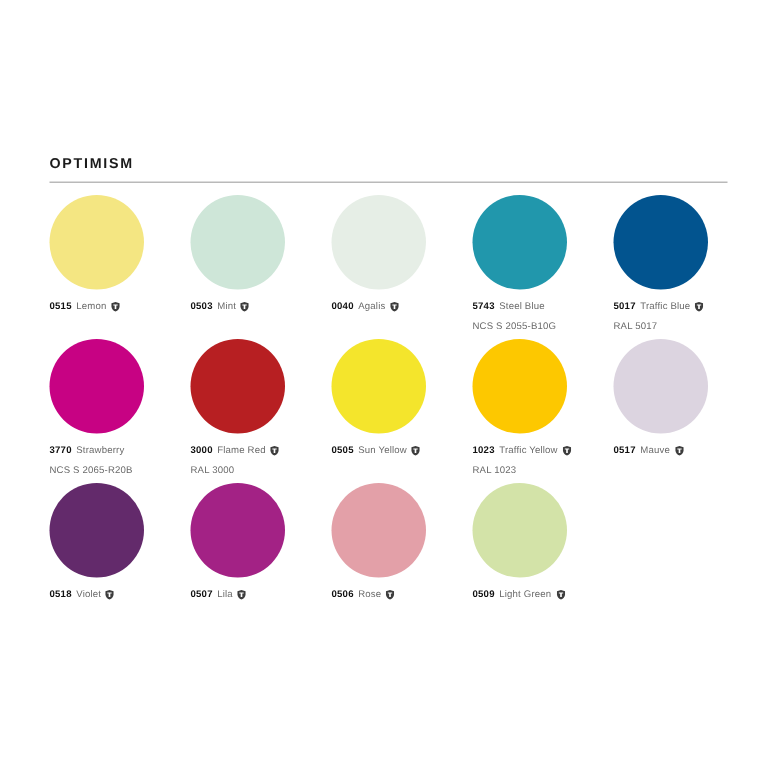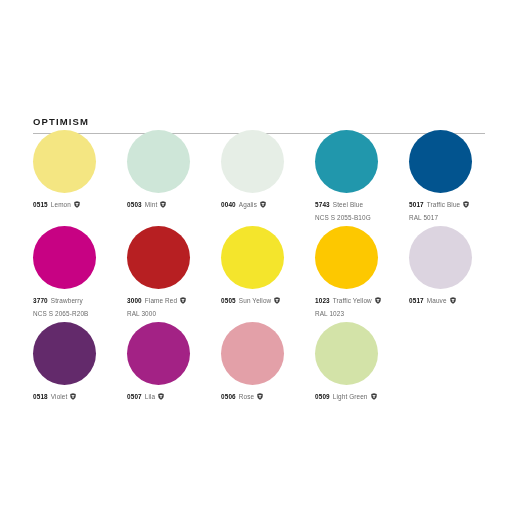--- a/index.html
+++ b/index.html
@@ -21,21 +21,21 @@
     width: 510px;
     height: 510px;
     box-sizing: border-box;
     padding: 0;
   }
 
   
   .header {
     position: absolute;
     left: 33px;
-    top: 116px;
+    top: 104px;
     width: 452px;
   }
   .palette-title {
     font-size: 9.5px;
     font-weight: 700;
     letter-spacing: 1.15px;
     color: #1b1b1b;
     margin: 0 0 6px 0;
     line-height: 11px;
     text-transform: uppercase;

